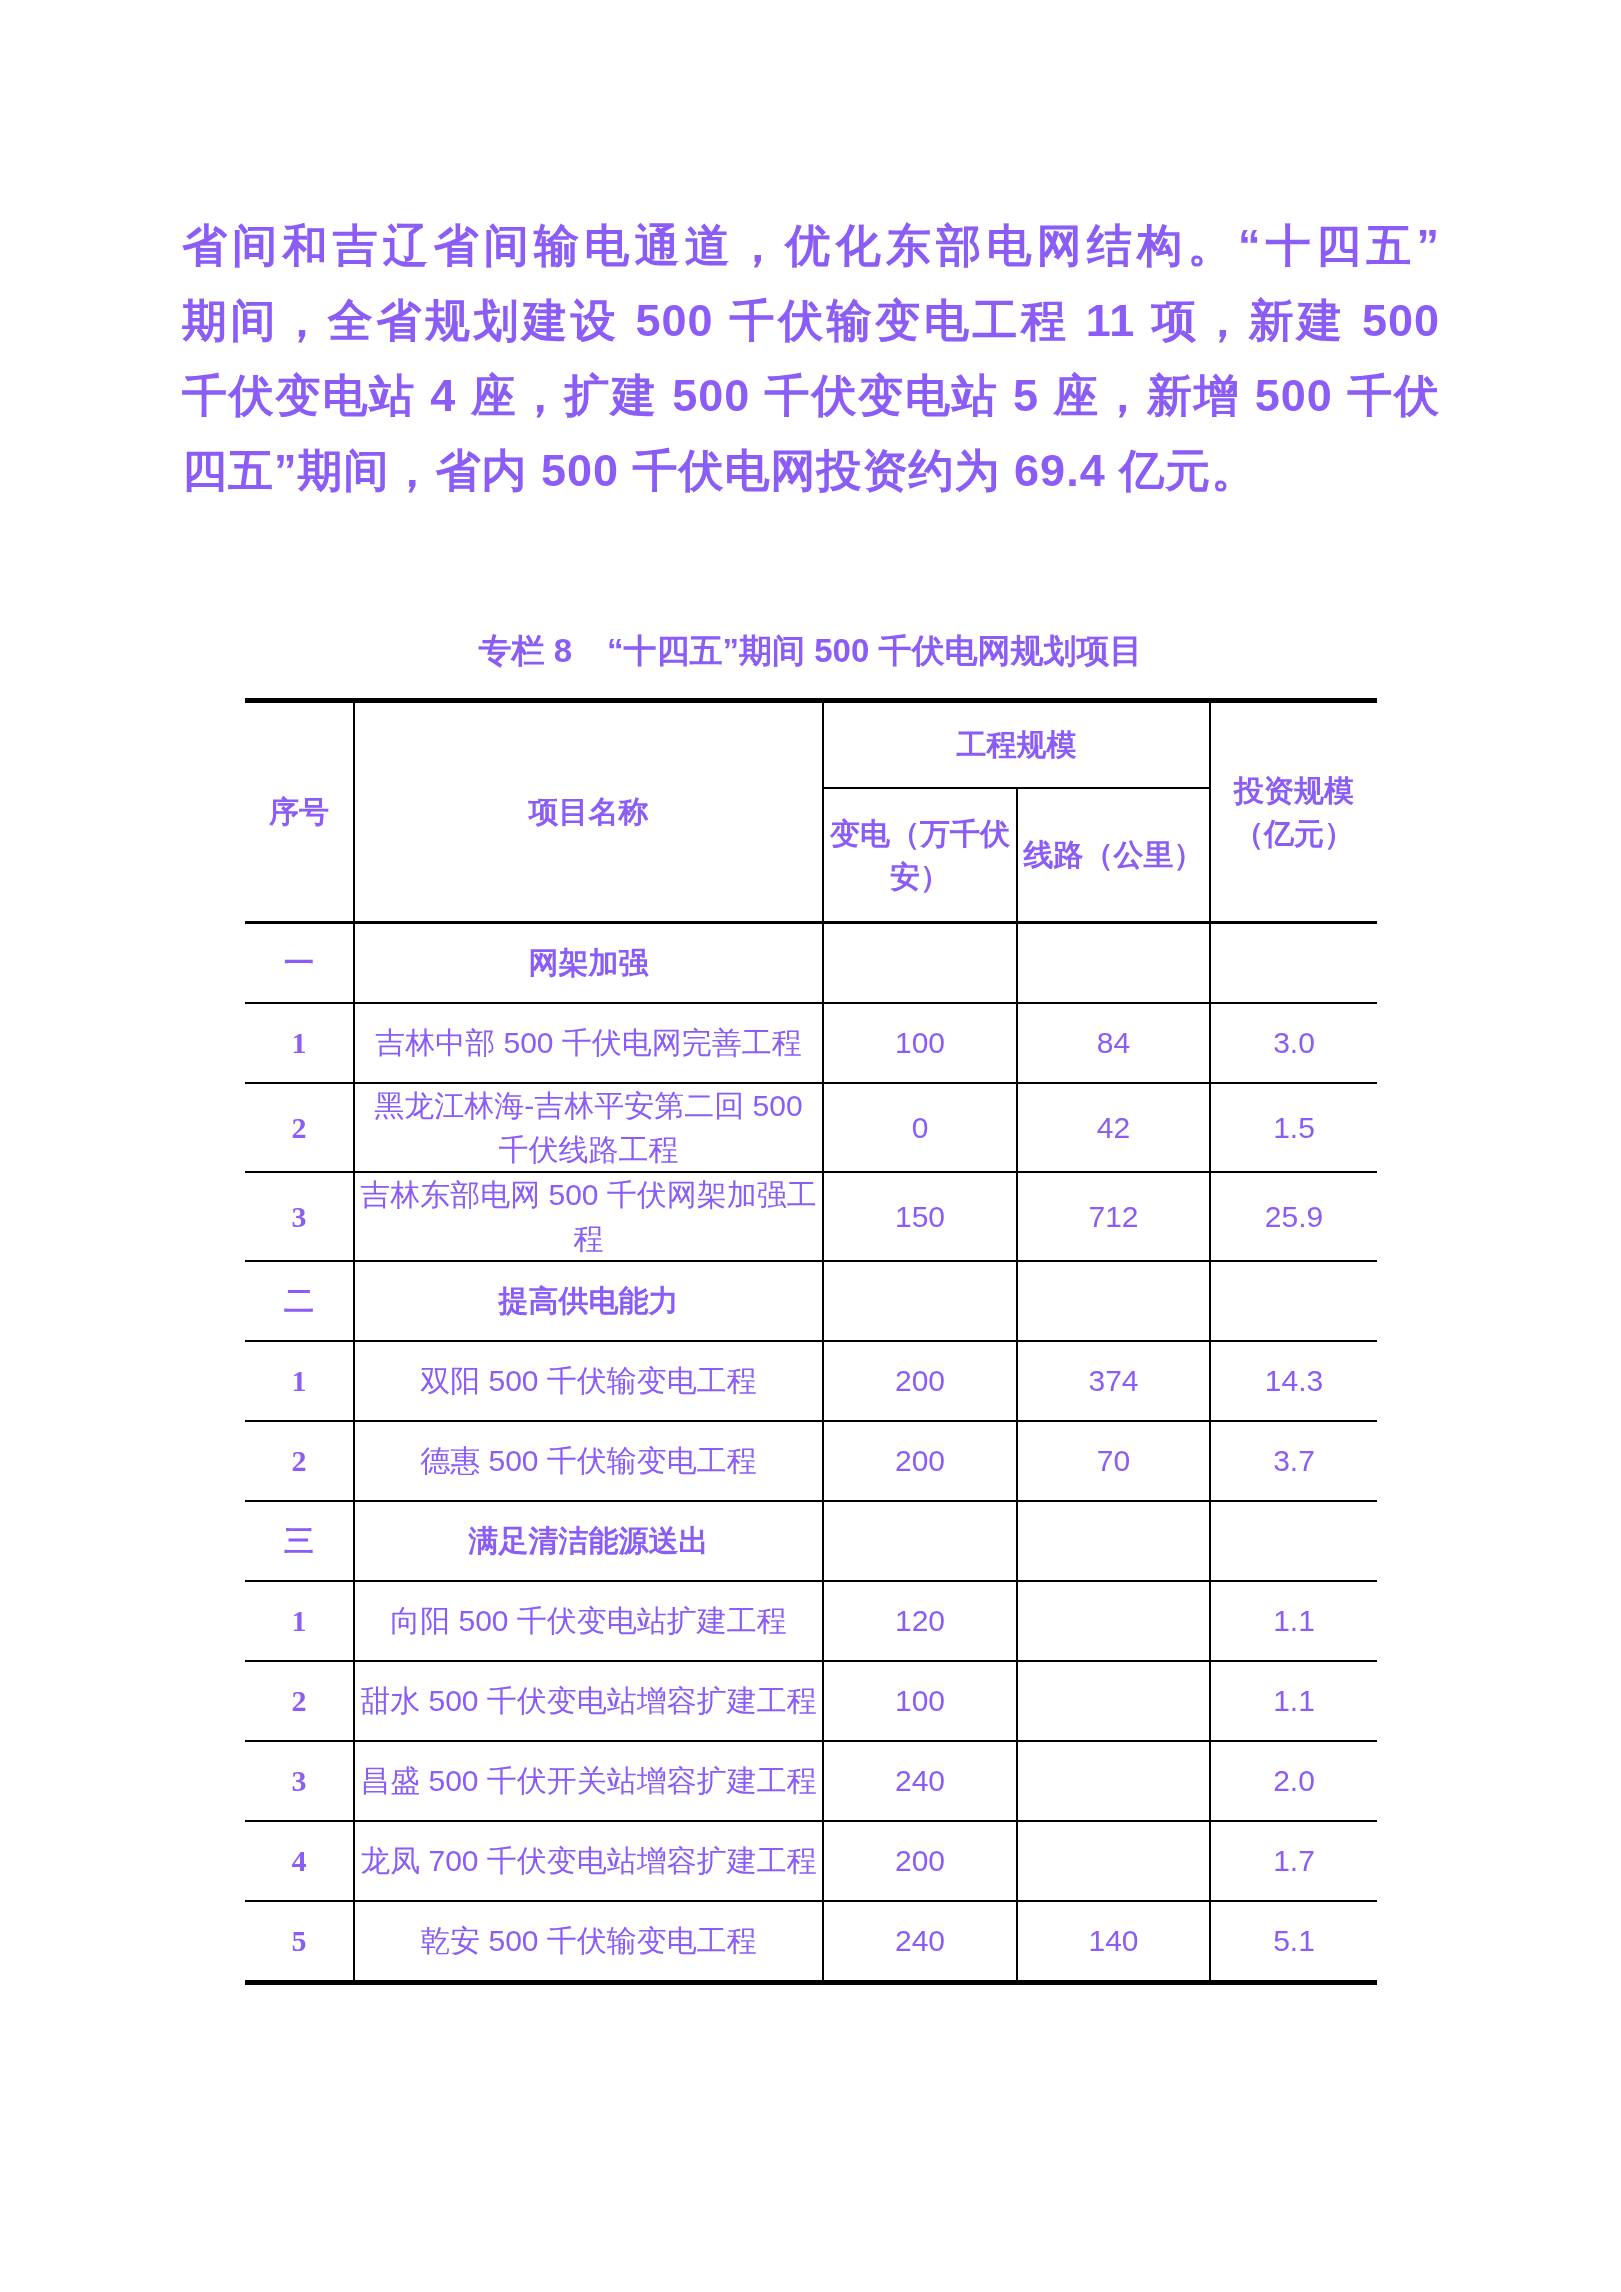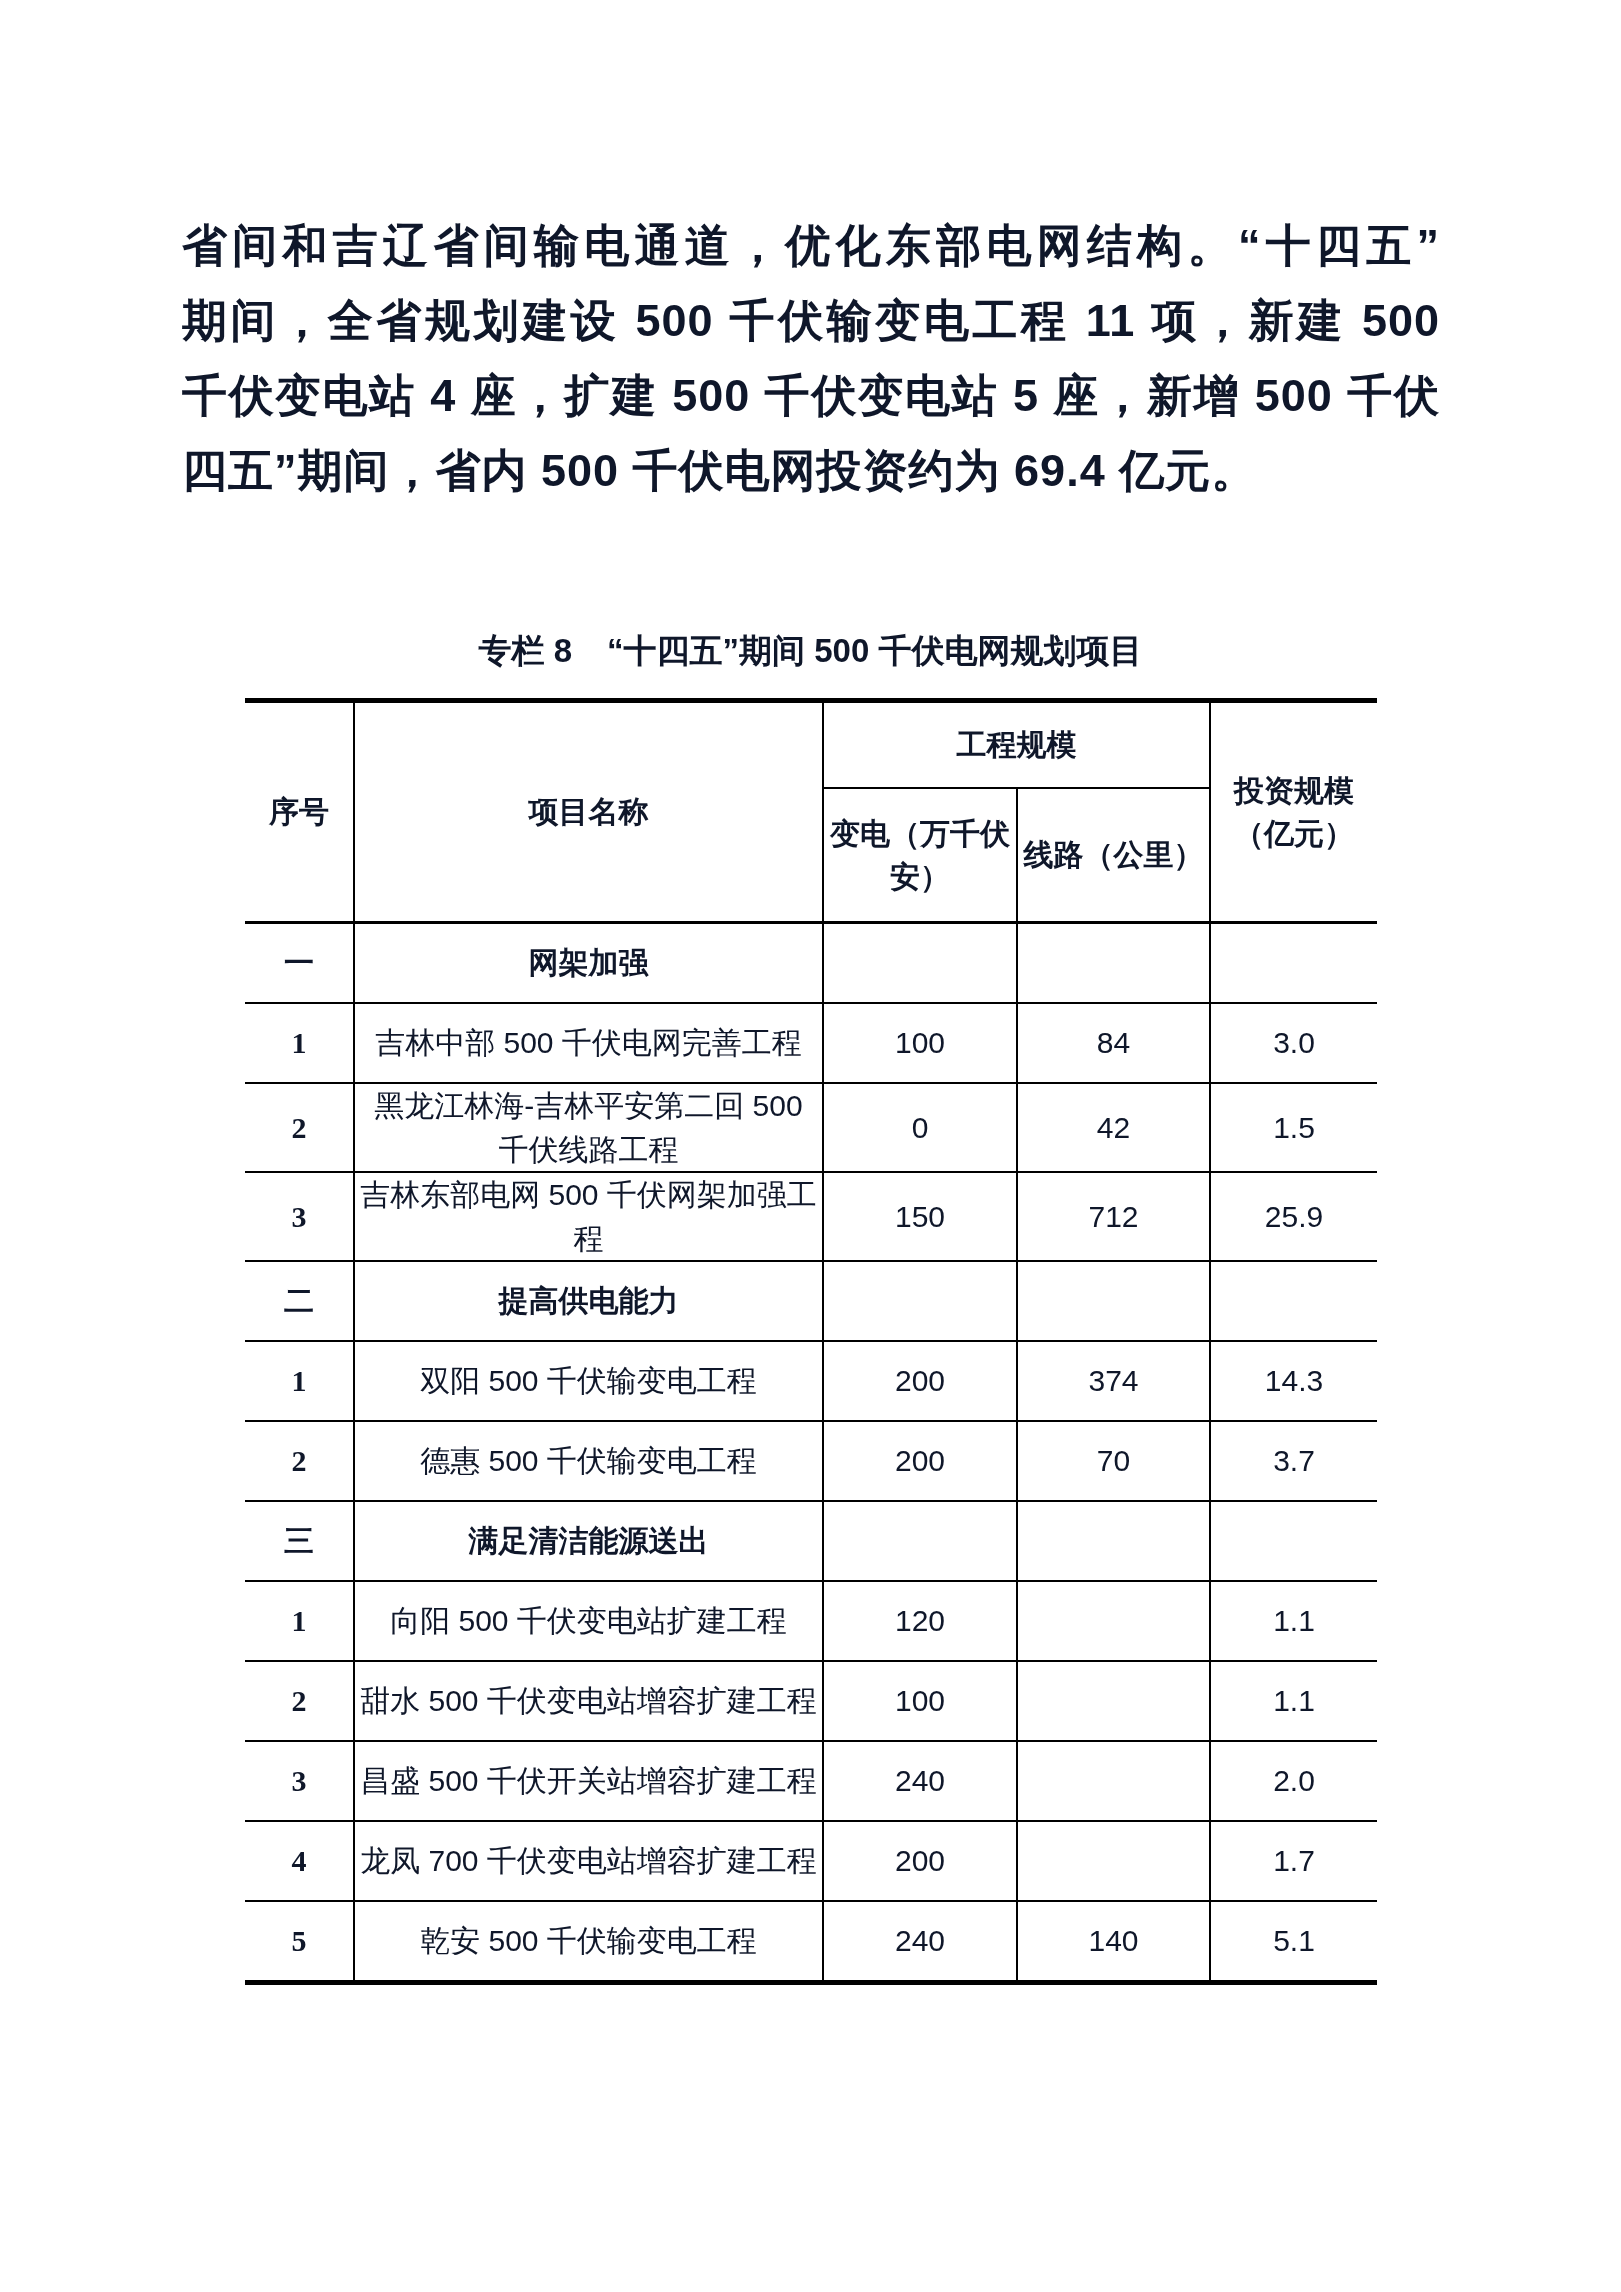--- a/index.html
+++ b/index.html
@@ -1,21 +1,21 @@
 <!DOCTYPE html>
 <html lang="zh"><head>
 <meta charset="utf-8">
 <style>
   html, body { margin: 0; padding: 0; background: #ffffff; }
   .page {
     position: relative;
     width: 1621px;
     height: 2125px;
     background: #ffffff;
-    color: #0f172a;
+    color: #8b5cf6;
     font-family: "Liberation Sans", sans-serif;
     overflow: hidden;
   }
 
   
   .paragraph {
     position: absolute;
     top: 208px;
     left: 182px;
     width: 1258px;

